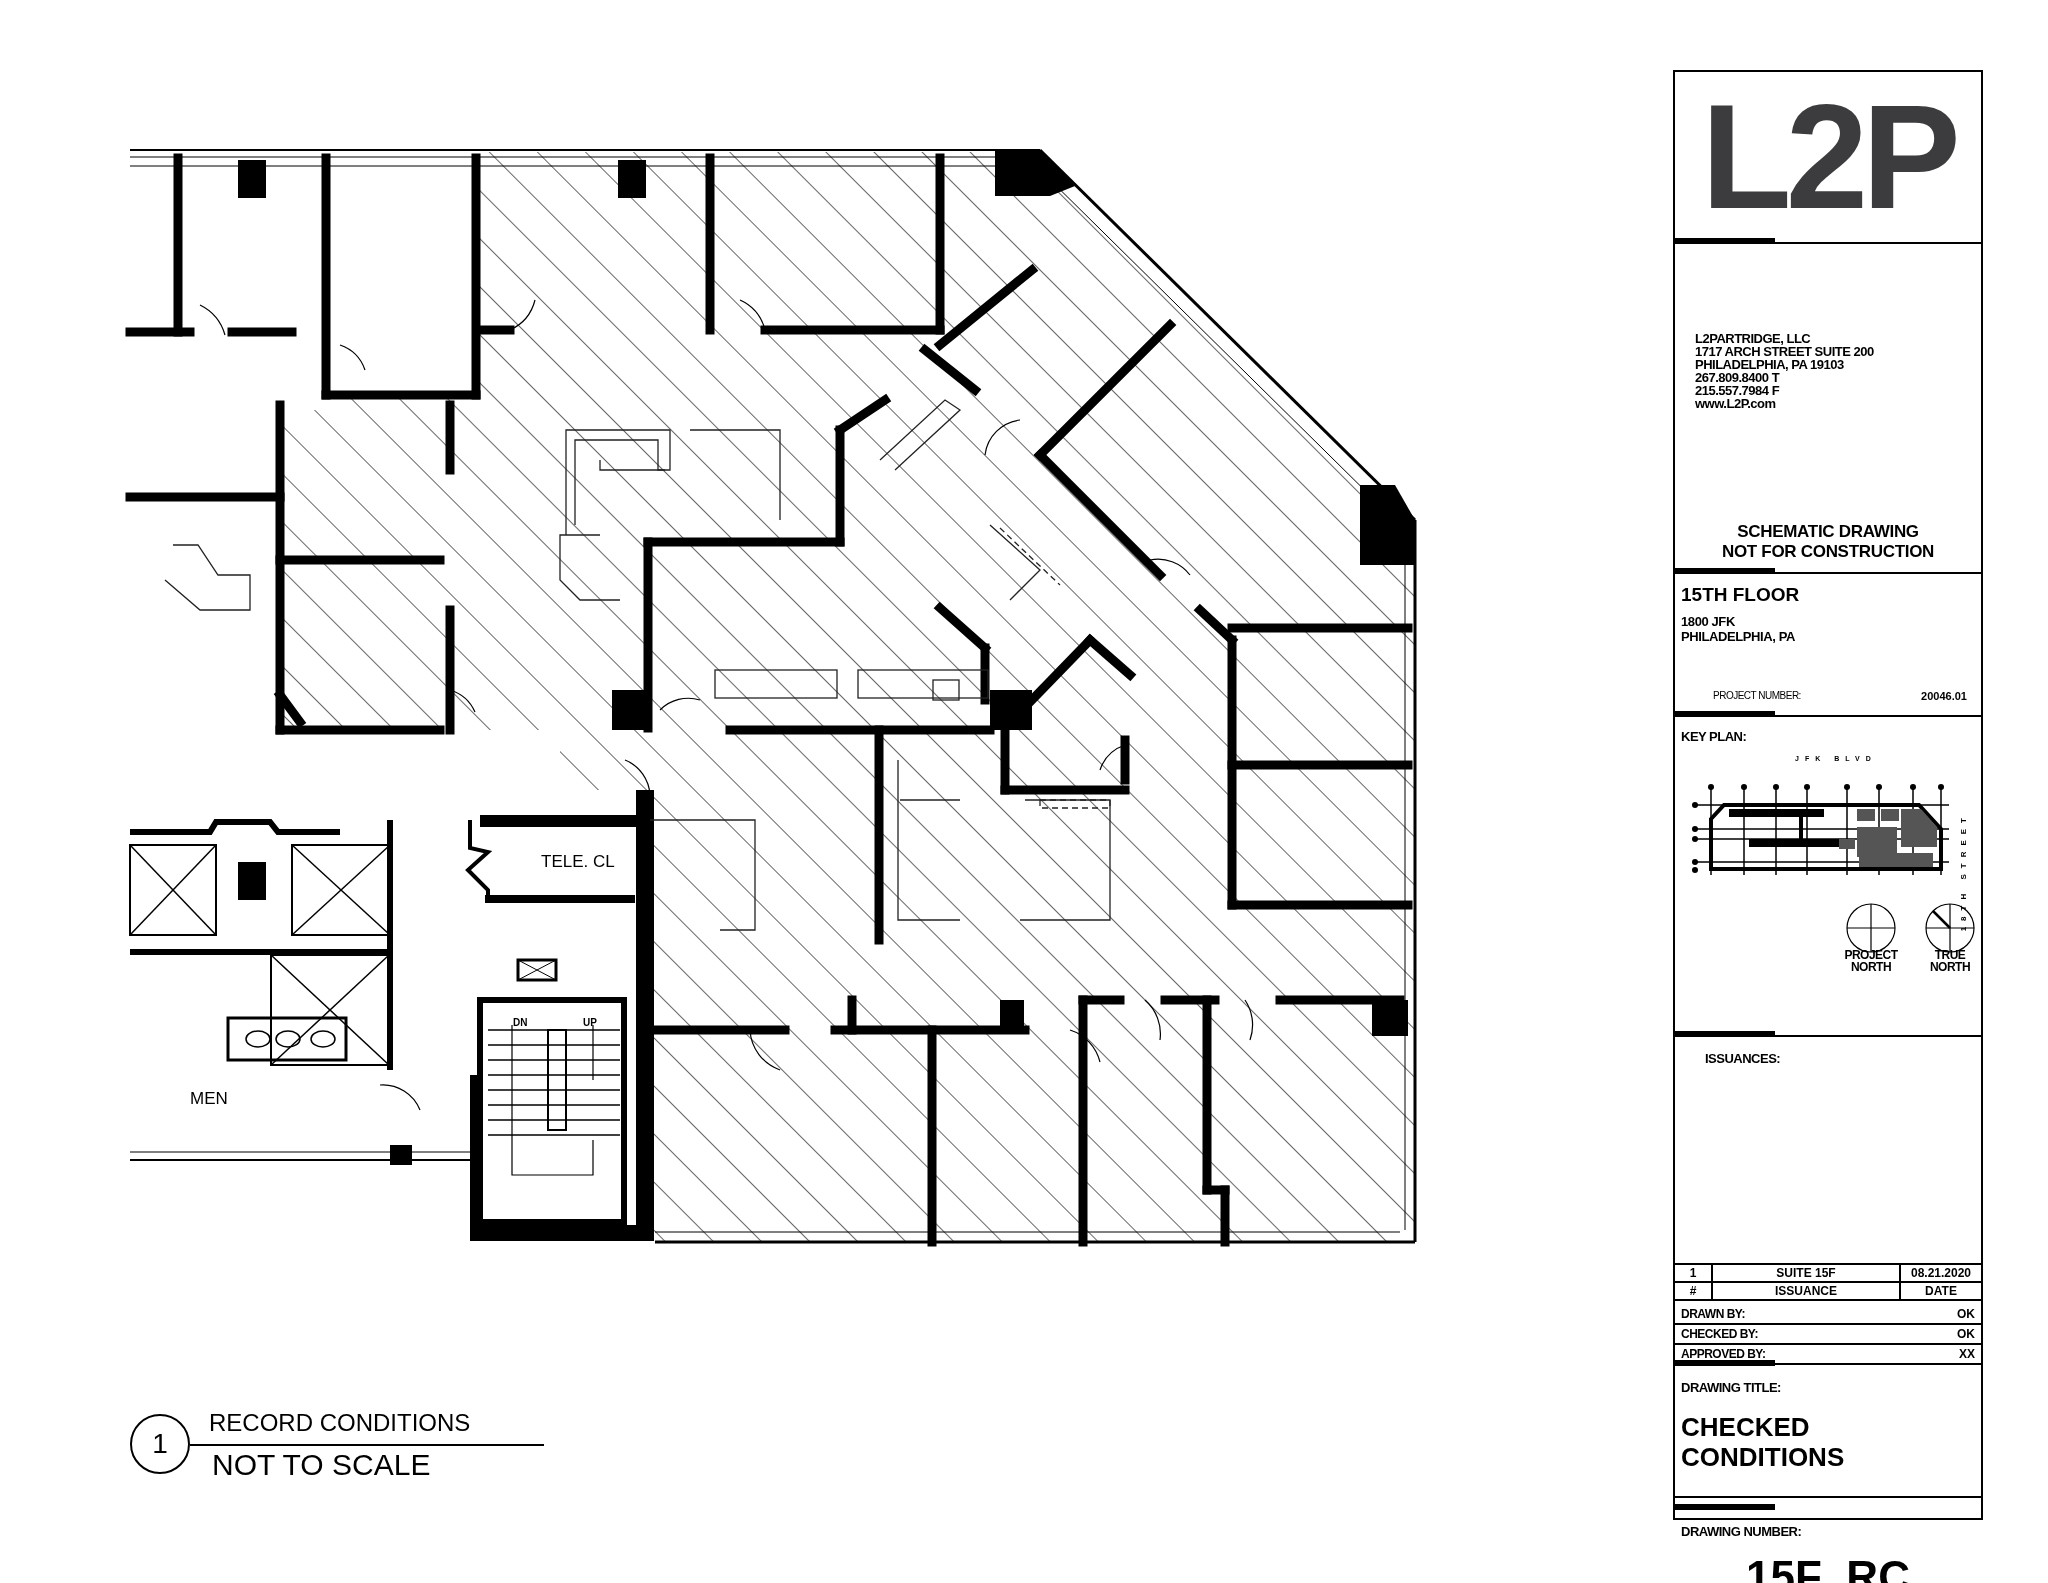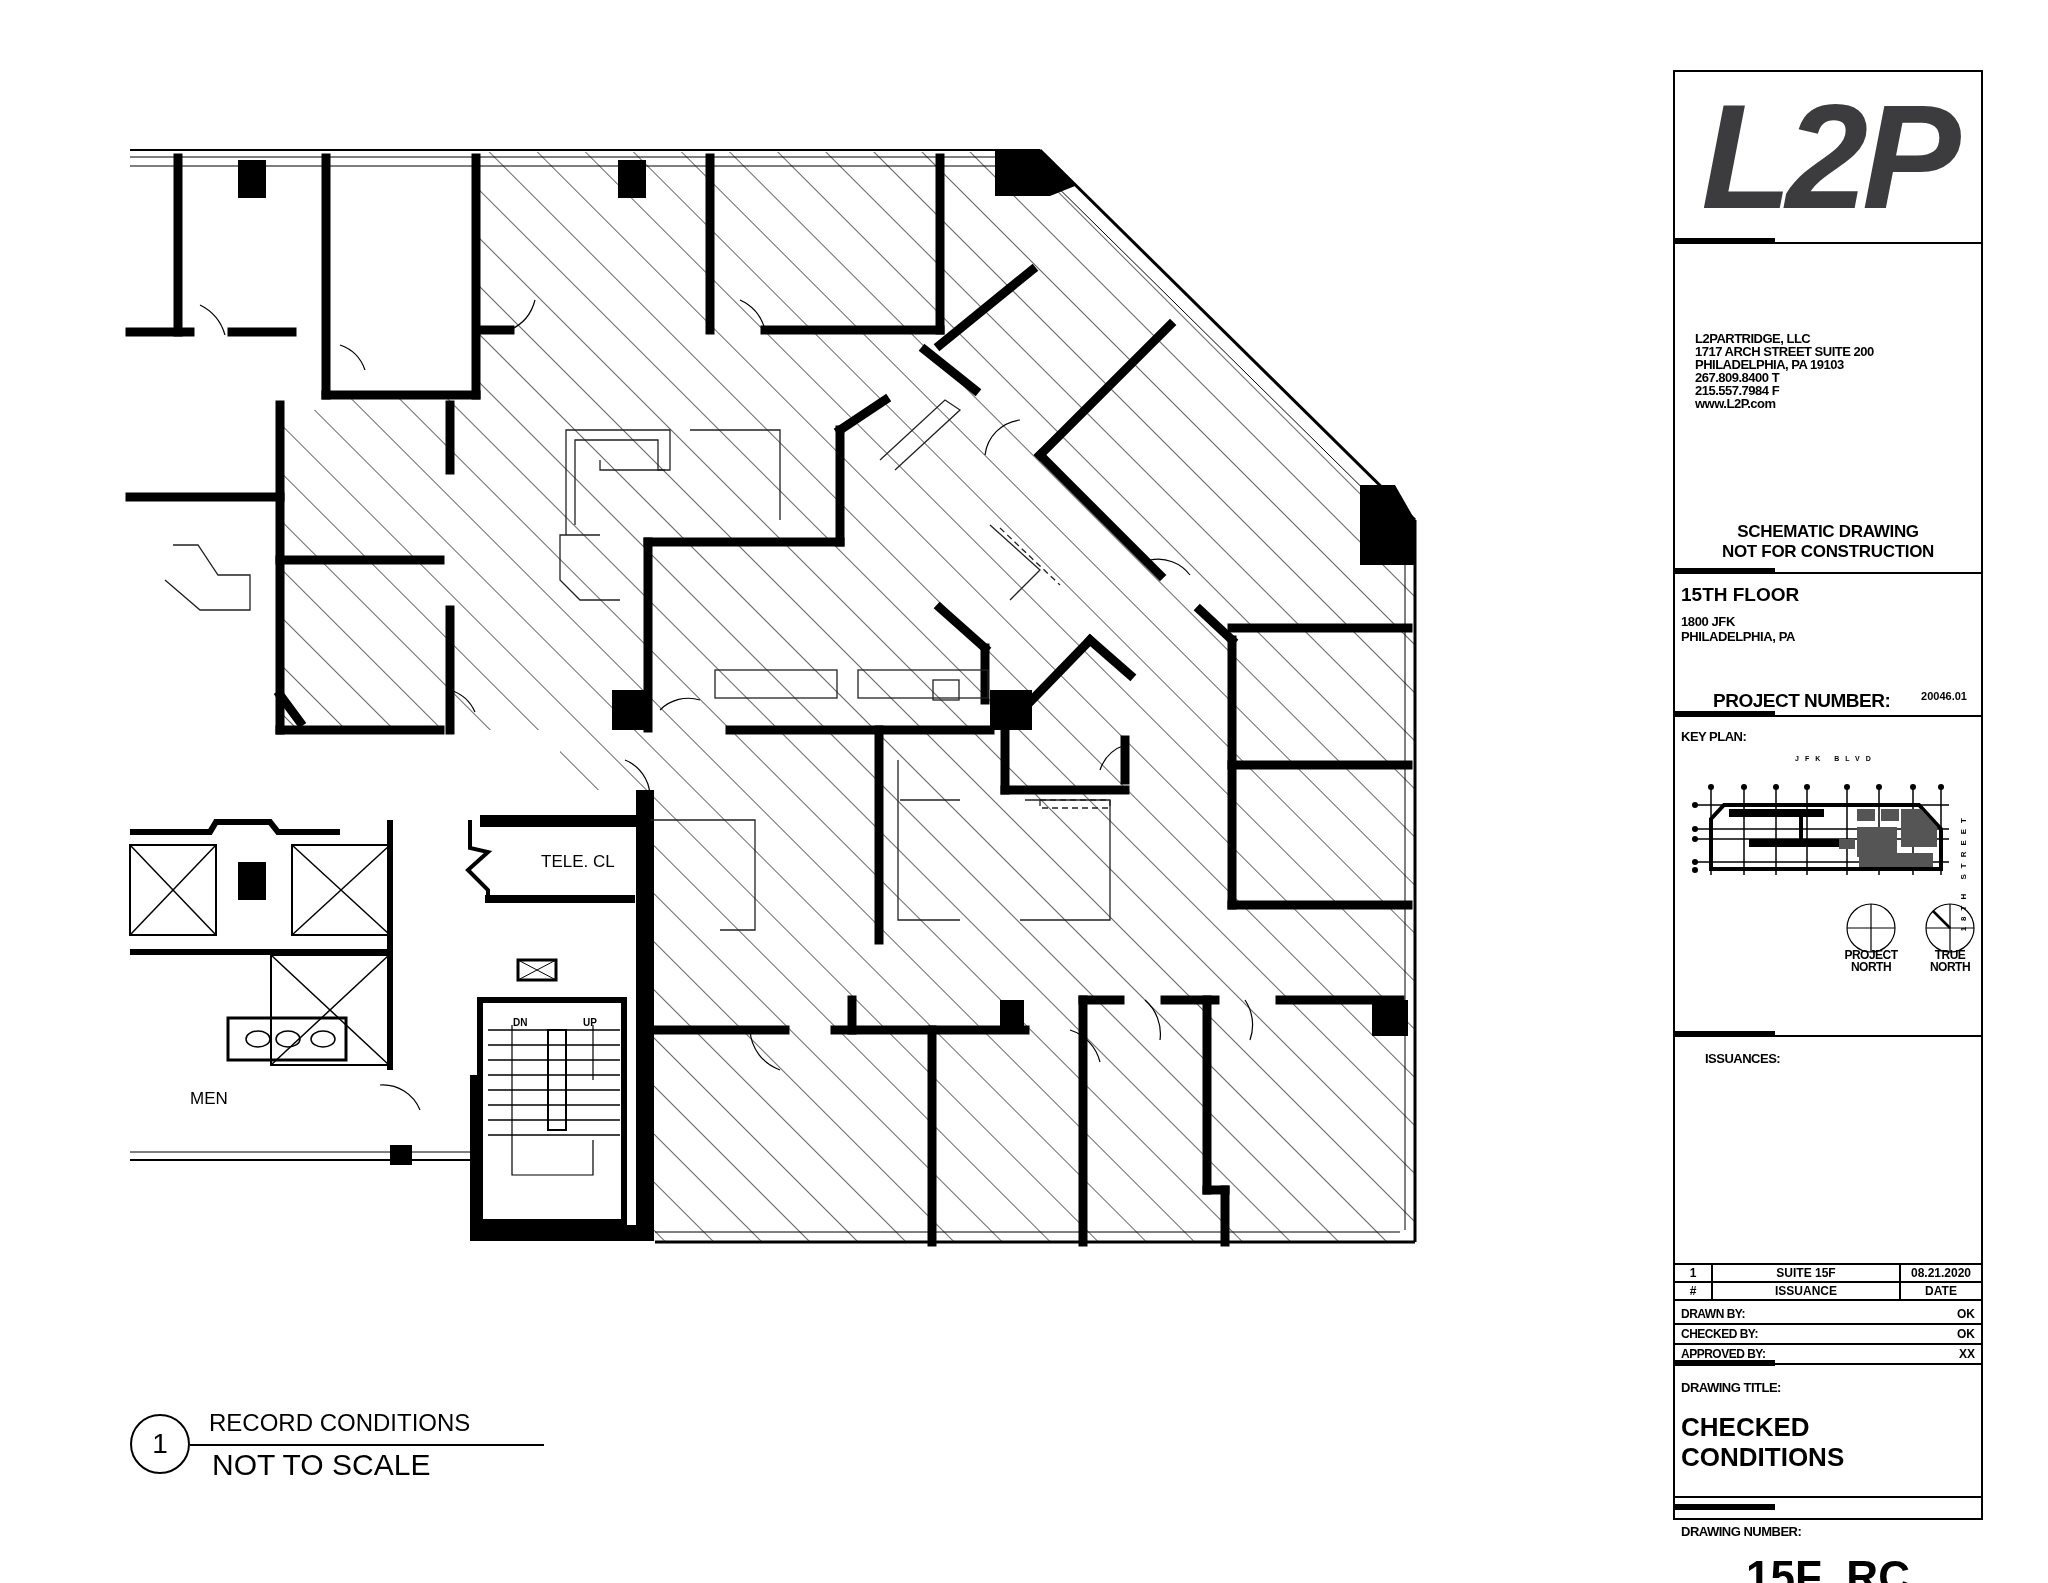--- a/index.html
+++ b/index.html
@@ -7,30 +7,30 @@
   .plan { position:absolute; left:0; top:0; width:1440px; height:1300px; }
   .caption { position:absolute; left:130px; top:1402px; width:460px; height:90px; }
   .caption .bubble { position:absolute; left:0; top:12px; width:60px; height:60px; border:2px solid #000; border-radius:50%; box-sizing:border-box; display:flex; align-items:center; justify-content:center; font-size:28px; }
   .caption .t1 { position:absolute; left:79px; top:4px; font-size:24px; letter-spacing:0px; line-height:34px; }
   .caption .rule { position:absolute; left:60px; top:42px; width:354px; height:2px; background:#000; }
   .caption .t2 { position:absolute; left:82px; top:46px; font-size:30px; line-height:34px; }
 
   .tb { position:absolute; left:1673px; top:70px; width:310px; height:1450px; border:2px solid #000; box-sizing:border-box; }
   .tb .sec { position:absolute; left:0; width:306px; border-bottom:2px solid #000; box-sizing:border-box; }
   .tb .bar { position:absolute; left:0; top:-6px; width:100px; height:6px; background:#000; }
-  .logo { top:0; height:172px; display:flex; align-items:center; justify-content:center;font-style:italic; }
+  .logo { top:0; height:172px; display:flex; align-items:center; justify-content:center; }
   .logo span { font-size:148px; font-weight:bold; color:#3c3c3e; letter-spacing:-6px; line-height:1; font-family:"Liberation Sans", sans-serif; }
   .firm { top:172px; height:330px; }
   .firm .addr { position:absolute; left:20px; top:88px; font-size:13px; font-weight:bold; line-height:13px; letter-spacing:-0.5px; }
   .firm .addr div { white-space:nowrap; }
   .firm .note { position:absolute; left:0; right:0; top:278px; text-align:center; font-size:17px; font-weight:bold; line-height:20px; letter-spacing:-0.3px; }
   .proj { top:502px; height:143px; }
   .proj .flr { position:absolute; left:6px; top:10px; font-size:19px; font-weight:bold;text-align:right; }
   .proj .adr { position:absolute; left:6px; top:40px; font-size:13px; font-weight:bold; line-height:15px; letter-spacing:-0.4px; }
-  .proj .pnl { position:absolute; left:6px; top:116px; font-size:19px; font-weight:bold; letter-spacing:-0.5px;padding-left:32px; }
+  .proj .pnl { position:absolute; left:6px; top:116px; font-size:10px; font-weight:normal; letter-spacing:-0.5px;padding-left:32px; }
   .proj .pnv { position:absolute; right:14px; top:116px; font-size:11px; font-weight:bold; }
   .key { top:645px; height:320px; }
   .key .lbl { position:absolute; left:6px; top:12px; font-size:13px; font-weight:bold; letter-spacing:-0.5px; }
   .key svg.kp { position:absolute; left:14px; top:40px; }
   .key .street-top { position:absolute; left:120px; top:38px; font-size:7px; letter-spacing:6px; font-weight:bold; }
   .key .street-side { position:absolute; left:284px; top:95px; width:10px; font-size:8px; font-weight:bold; writing-mode:vertical-rl; transform:rotate(180deg); letter-spacing:6px; }
   .key .na { position:absolute; top:232px; text-align:center; font-size:12px; font-weight:bold; line-height:12px; letter-spacing:-0.5px; }
   .iss { top:965px; height:226px; }
   .iss .lbl { position:absolute; left:6px; top:14px; font-size:13px; font-weight:bold; letter-spacing:-0.5px;padding-left:24px; }
   table.itab { position:absolute; left:0; top:1191px; width:306px; border-collapse:collapse; font-size:12px; font-weight:bold; }

